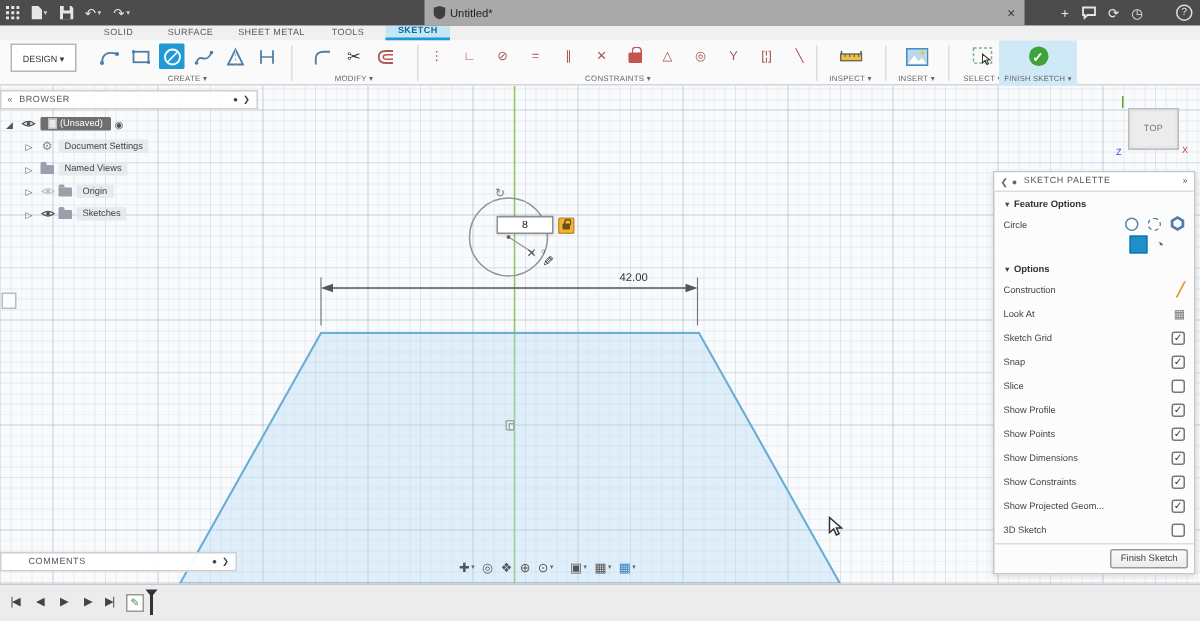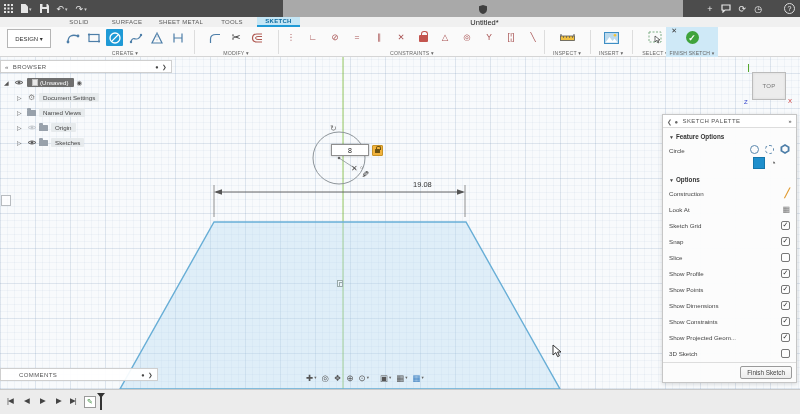--- a/index.html
+++ b/index.html
@@ -4,21 +4,21 @@
 <style>
   *{margin:0;padding:0;box-sizing:border-box;}
   html,body{width:800px;height:414px;overflow:hidden;}
   body{font-family:"Liberation Sans",sans-serif;background:#f7f9fb;position:relative;}
   .app{position:absolute;inset:0;}
 
   
   .appbar{position:absolute;left:0;top:0;width:800px;height:17px;background:#4c4c4c;display:flex;align-items:center;z-index:40;}
   .ab-ic{display:inline-flex;align-items:center;justify-content:center;height:17px;padding:0 4px;color:#e8e8e8;font-size:9px;cursor:pointer;}
   .ab-ic .caret{font-size:5px;color:#cfcfcf;margin-left:1px;}
-  .doctab{position:absolute;left:283px;top:0;width:400px;height:17px;background:#a9a9a9;display:flex;align-items:center;padding:0 6px;color:#222;flex-direction:column;}
+  .doctab{position:absolute;left:283px;top:0;width:400px;height:17px;background:#a9a9a9;display:flex;align-items:center;padding:0 6px;color:#222;}
   .doctab .title{font-size:7.5px;margin-left:3px;color:#1d1d1d;}
   .doctab .close{margin-left:auto;font-size:7px;color:#3a3a3a;cursor:pointer;}
   .ab-right{position:absolute;right:0;top:0;height:17px;display:flex;align-items:center;}
   .helpq{width:11px;height:11px;border:1px solid #ddd;border-radius:50%;font-size:7px;display:inline-flex;align-items:center;justify-content:center;color:#eee;margin:0 5px 0 18px;}
 
   
   .tabrow{position:absolute;left:0;top:17px;width:800px;height:10px;background:#f0f0f0;z-index:39;}
   .rtab{position:absolute;top:0;height:10px;font-size:6px;color:#5a5a5a;display:flex;align-items:center;justify-content:center;letter-spacing:.3px;cursor:pointer;}
   .rtab.active{background:#c5e6f5;color:#0b6a9e;border-bottom:2px solid #1f9ad6;font-weight:bold;}
 
@@ -347,21 +347,21 @@
 
     <line x1="216" y1="135" x2="463" y2="135" stroke="#555" stroke-width="0.9"></line>
     <polygon points="214,135 222,132.2 222,137.8" fill="#555"></polygon>
     <polygon points="465,135 457,132.2 457,137.8" fill="#555"></polygon>
 
     <circle cx="339" cy="101" r="26" fill="none" stroke="#8d9499" stroke-width="1"></circle>
     <line x1="339" y1="101" x2="356" y2="112" stroke="#8d9499" stroke-width="0.8"></line>
     <circle cx="339" cy="101" r="1.3" fill="#666"></circle>
   </svg>
 
-  <span class="dim-label">19.08</span>
+  <span class="dim-label">42.00</span>
   <input class="rad-input" value="8" style="">
   <span class="inputlock">
       <i></i>
     </span>
   <span class="crosshair">✕</span>
   <span class="pencil-cursor">✎</span>
   <span class="snap-ind">↻</span>
   <span class="origin-marker"></span>
   <span class="left-grip"></span>
   <span class="mouse-cursor">

